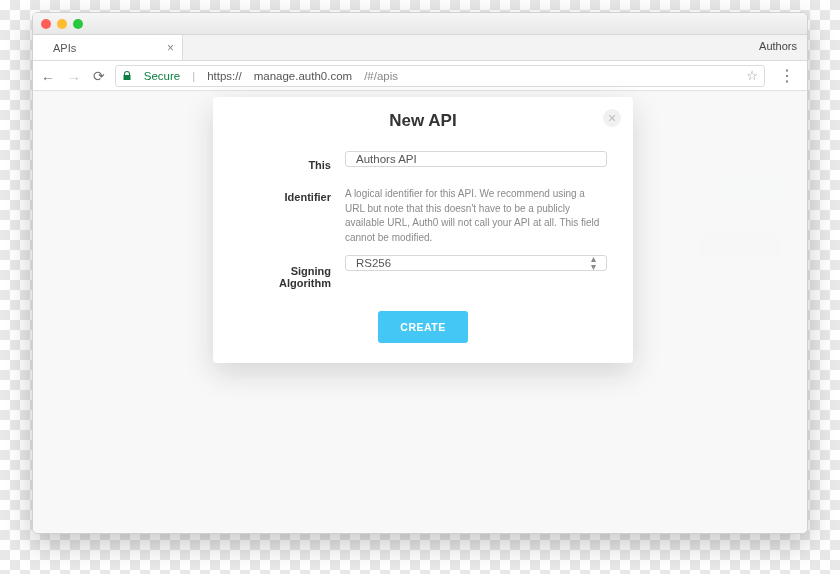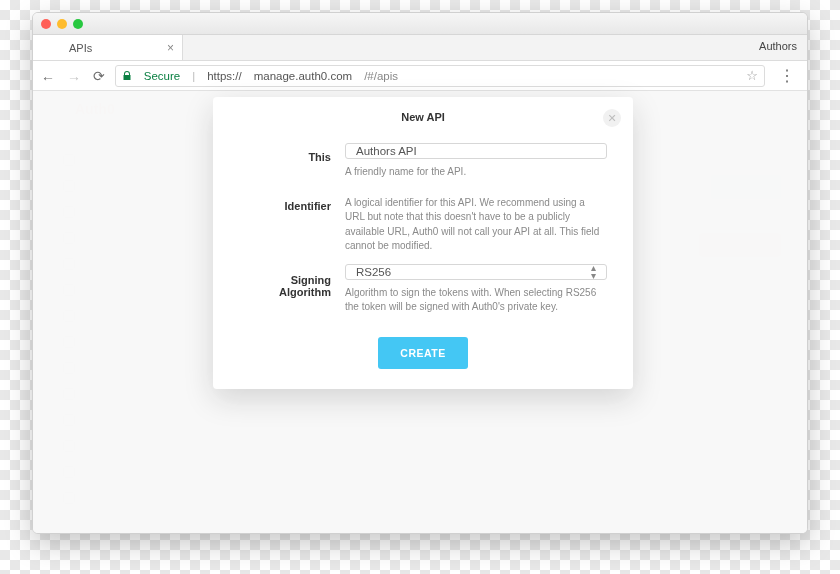--- a/index.html
+++ b/index.html
@@ -12,21 +12,21 @@
       background-position: 0 0, 0 10px, 10px -10px, -10px 0px;
       background-color: #fff;
       position: relative;
     }
     .window { position: absolute; top: 12px; left: 32px; width: 776px; height: 522px; background: #fff; border: 1px solid #d0d0d0; border-radius: 6px; box-shadow: 0 10px 28px rgba(0,0,0,.22); overflow: hidden; }
     .titlebar { height: 22px; background: linear-gradient(#f6f6f6,#e8e8e8); border-bottom: 1px solid #d6d6d6; display: flex; align-items: center; padding: 0 8px; }
     .traffic { display: flex; gap: 6px; }
     .dot { width: 10px; height: 10px; border-radius: 50%; }
     .dot.red{background:#ff5f57}.dot.yellow{background:#febc2e}.dot.green{background:#28c840}
     .tabstrip { height: 26px; background: #f3f3f3; border-bottom: 1px solid #dcdcdc; display: flex; align-items: stretch; position: relative; }
-    .tab { width: 150px; background: #fff; border-right: 1px solid #dcdcdc; display: flex; align-items: center; padding: 0 8px; font-size: 11px; color: #555; gap: 16px; }
+    .tab { width: 150px; background: #fff; border-right: 1px solid #dcdcdc; display: flex; align-items: center; padding: 0 8px; font-size: 11px; color: #555; gap: 0; }
     .tab-close { margin-left: auto; color: #888; font-size: 12px; cursor: pointer; }
     .prosper { position: absolute; right: 10px; top: 5px; font-size: 11px; color: #444; }
     .favicon { width: 12px; height: 12px; display:inline-block; }
     .favicon .shape { width:12px;height:12px;background:#eb5424;clip-path:polygon(50% 0,100% 38%,82% 100%,18% 100%,0 38%); }
     .addrbar { height: 30px; background: #fff; border-bottom: 1px solid #e2e2e2; display: flex; align-items: center; padding: 0 8px; gap: 10px; font-size: 12px; color: #555; }
     .nav-icons { display: flex; gap: 12px; color: #6d6d6d; font-size: 14px; }
     .omnibox { flex: 1; height: 22px; border: 1px solid #dcdcdc; border-radius: 3px; display: flex; align-items: center; padding: 0 6px; gap: 12px; font-size: 11.5px; }
     .lock { width: 10px; height: 10px; }
     .secure { color: #0b8043; font-size: 11.5px; }
     .sep { color: #bbb; }
@@ -40,21 +40,21 @@
     .bg-blur { filter: blur(0); opacity:.35; }
     .bg-sidebar { position:absolute; top:60px; left:30px; width:150px; }
     .bg-item { height:18px; margin-bottom:8px; display:flex; align-items:center; gap:8px; }
     .bg-box { width:12px;height:12px;border:1.5px solid #d2d2d2;border-radius:2px; }
     .bg-line { height:6px; background:#e4e4e4; border-radius:3px; flex:1; }
     .bg-btn { position:absolute; right:26px; width:70px;height:24px; border-radius:3px; }
     .bg-btn.blue{ top:84px; background:#bcd7ef; }
     .bg-btn.orange{ top:142px; background:#f3cfc2; width:82px; }
     .modal { position: absolute; top: 6px; left: 180px; width: 420px; background:#fff; border-radius:4px; box-shadow: 0 10px 30px rgba(0,0,0,.15); padding-bottom: 20px; }
     .modal-header { position: relative; text-align:center; padding: 14px 0 8px; }
-    .modal-title { font-size: 11px; font-weight: 600; color:#333; }
+    .modal-title { font-size: 17px; font-weight: 600; color:#333; }
     .modal-close { position:absolute; right:12px; top:12px; width:18px;height:18px; border-radius:50%; background:#f1f1f1; color:#bdbdbd; font-size:11px; line-height:18px; text-align:center; cursor:pointer; }
     .form-row { display:flex; padding: 10px 26px 0; gap: 14px; }
     .form-label { width: 92px; text-align:right; font-size:11px; font-weight:600; color:#333; padding-top:10px; }
     .form-field { flex:1; }
     .form-field input, .form-field .select { width:100%; height:16px; border:1px solid #d7d7d7; border-radius:3px; padding:0 10px; font-size:11.5px; color:#555; background:#fff;}
     .form-field .select { display:flex; align-items:center; justify-content:space-between;gap:36px; }
     .chev { color:#888; font-size:10px; line-height:8px; display:flex; flex-direction:column; }
     .help { font-size:10px; color:#8a8a8a; line-height:1.45; margin-top:6px; }
     .modal-footer { text-align:center; margin-top:22px; }
     .create-btn { display:inline-block; background:#44c7f4; color:#fff; font-size:10.5px; letter-spacing:.5px; font-weight:600; padding:10px 22px; border-radius:3px; cursor:pointer; border:none;}
@@ -173,42 +173,40 @@
     <div class="modal">
       <div class="modal-header">
         <div class="modal-title">New API</div>
         <div class="modal-close">✕</div>
       </div>
 
       <div class="form-row">
         <div class="form-label">This</div>
         <div class="form-field">
           <input type="text" value="Authors API" style="">
-          <div class="help">A friendly name for the API.</div>
         </div>
       </div>
 
       <div class="form-row">
         <div class="form-label">Identifier</div>
         <div class="form-field">
           <div class="help">A logical identifier for this API. We recommend using a URL but note that this doesn't have to be a publicly available URL, Auth0 will not call your API at all. This field cannot be modified.</div>
         </div>
       </div>
 
       <div class="form-row">
         <div class="form-label">Signing Algorithm</div>
         <div class="form-field">
           <div class="select">
             <span>RS256</span>
             <span class="chev">
                 <span>▴</span>
                 <span>▾</span>
               </span>
           </div>
-          <div class="help">Algorithm to sign the tokens with. When selecting RS256 the token will be signed with Auth0's private key.</div>
         </div>
       </div>
 
       <div class="modal-footer">
         <button class="create-btn">CREATE</button>
       </div>
     </div>
   </div>
 </div>
 

